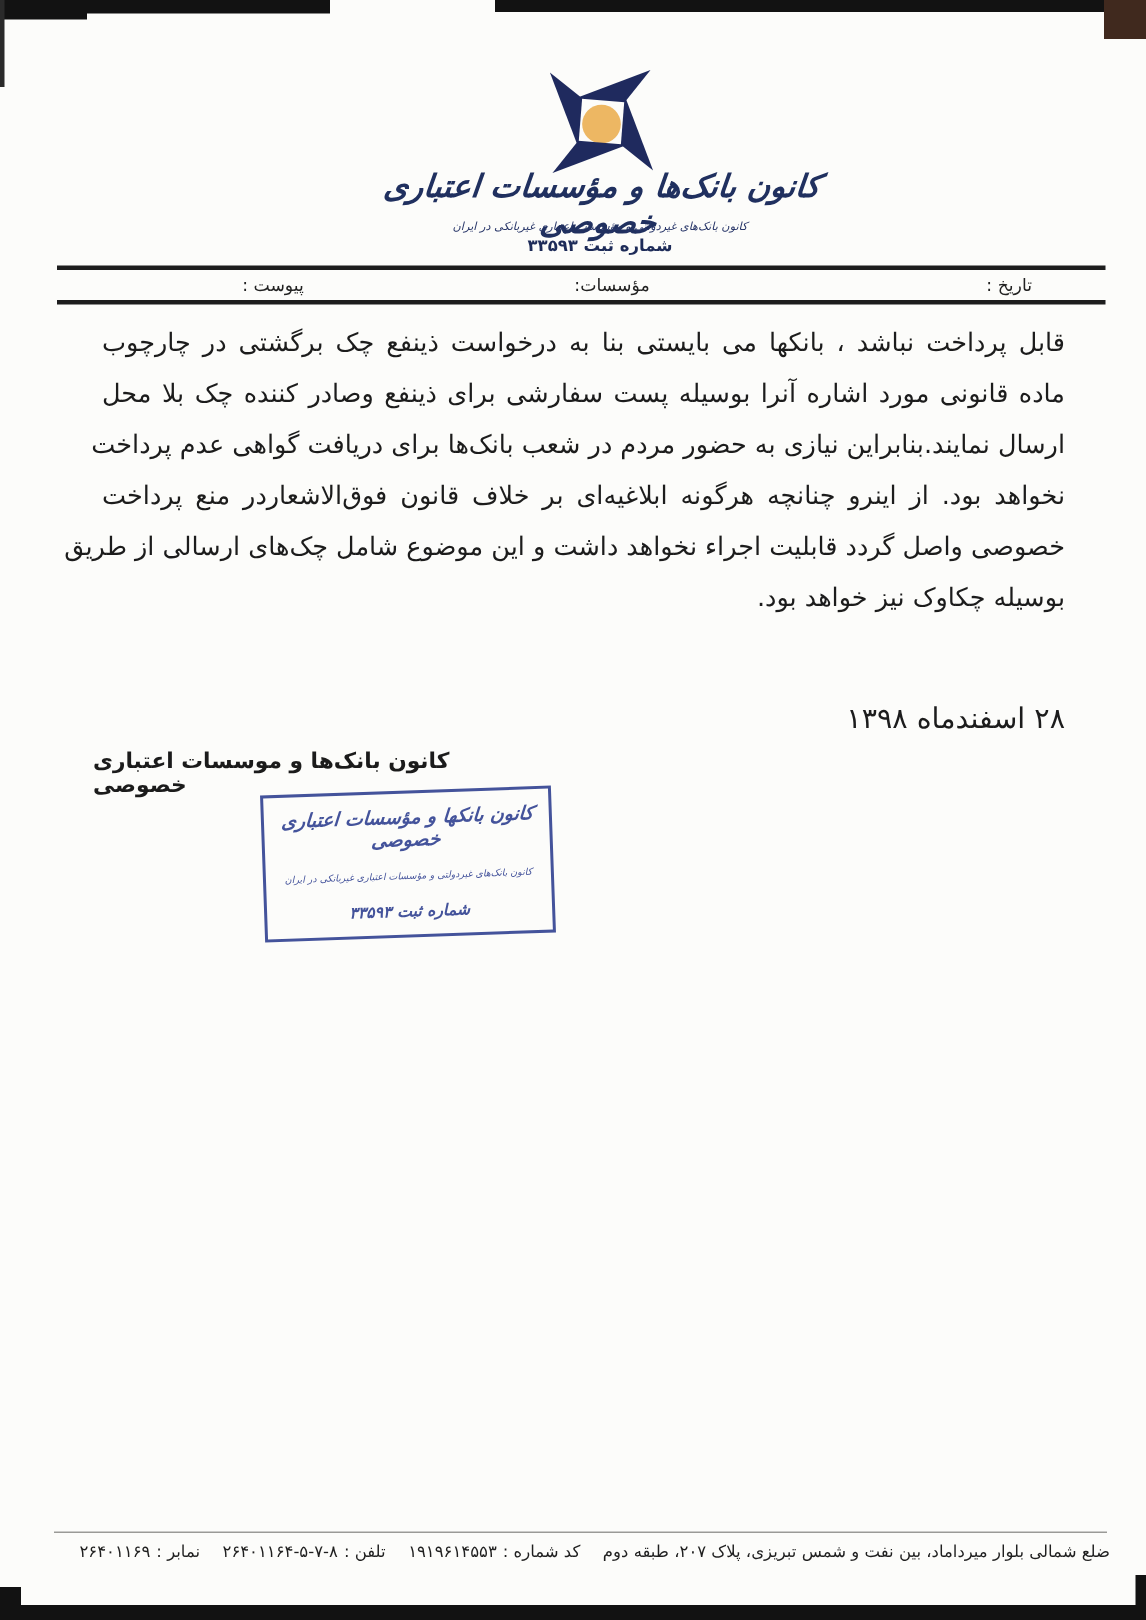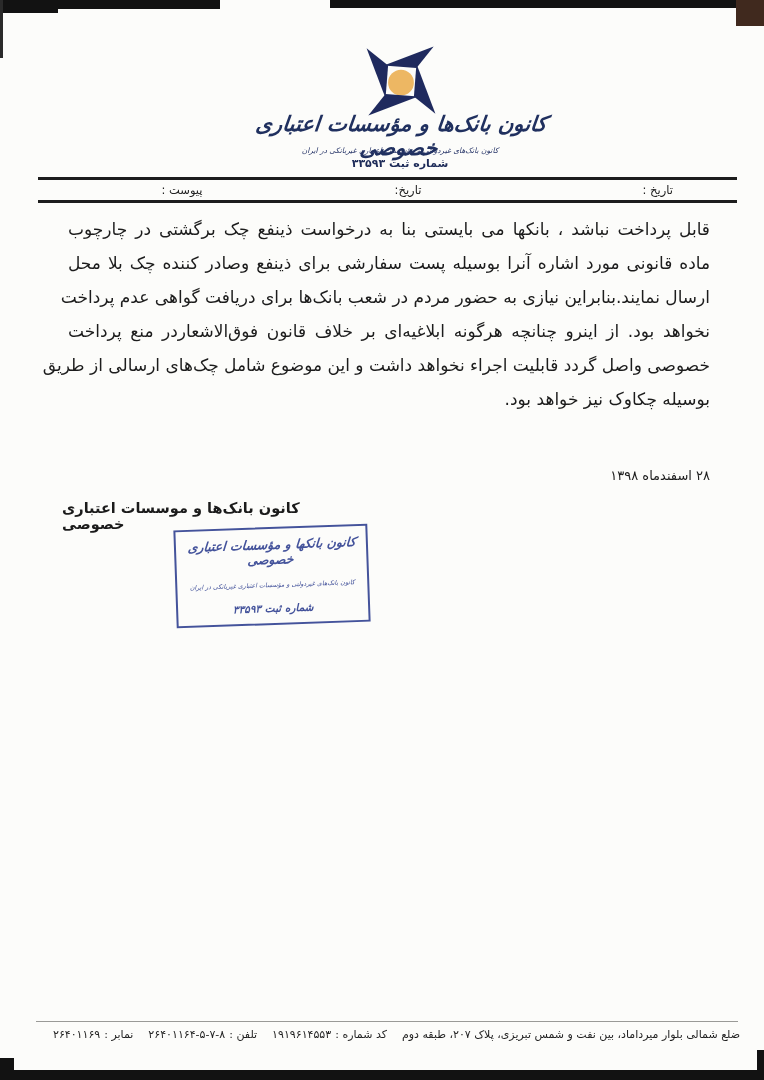--- a/index.html
+++ b/index.html
@@ -50,42 +50,42 @@
   }
 
   
   .rule { position: absolute; background: #1d1d1d; }
   .rule-top    { left: 38px; top: 177px; width: 699px; height: 3px; }
   .rule-bottom { left: 38px; top: 200px; width: 699px; height: 3px; }
   .meta-label {
     position: absolute; top: 183px;
     direction: rtl; font-size: 11.5px; color: #222;
   }
-  .meta-date   { left: 613px; width: 60px; text-align: right; }
+  .meta-date   { left: 628px; width: 60px; text-align: right; }
   .meta-number { left: 378px; width: 60px; text-align: center; }
   .meta-attach { left: 152px; width: 60px; text-align: center; }
 
   
   .body-text {
     position: absolute; left: 68px; top: 212px; width: 642px;
     direction: rtl; color: #1c1c1c;
   }
   .body-line {
     height: 34px; line-height: 34px;
     font-size: 17px;
     text-align: justify;
     text-align-last: justify;
     white-space: nowrap;
   }
   .body-line.last {
     text-align-last: right;
   }
   .signed-date {
     position: absolute; right: 54px; top: 468px;
-    direction: rtl; font-size: 13px; color: #1c1c1c;
+    direction: rtl; font-size: 19px; color: #1c1c1c;
   }
 
   
   .signature-name {
     position: absolute; left: 62px; top: 500px; width: 256px;
     text-align: left; direction: rtl;
     font-size: 14.5px; font-weight: bold; color: #1b1b1b;
   }
   .stamp {
     position: absolute; left: 175px; top: 527px;
@@ -152,21 +152,21 @@
       </g>
     </svg>
   </div>
   <div class="org-title">کانون بانک‌ها و مؤسسات اعتباری خصوصی</div>
   <div class="org-subtitle">کانون بانک‌های غیردولتی و مؤسسات اعتباری غیربانکی در ایران</div>
   <div class="org-reg">شماره ثبت ۳۳۵۹۳</div>
 
   <div class="rule rule-top"></div>
   <div class="rule rule-bottom"></div>
   <div class="meta-label meta-date">تاریخ :</div>
-  <div class="meta-label meta-number">تاریخ:</div>
+  <div class="meta-label meta-number">مؤسسات:</div>
   <div class="meta-label meta-attach">پیوست :</div>
 
   <div class="body-text">
     <div class="body-line">قابل پرداخت نباشد ، بانکها می بایستی بنا به درخواست ذینفع چک برگشتی در چارچوب</div>
     <div class="body-line">ماده قانونی مورد اشاره آنرا بوسیله پست سفارشی برای ذینفع وصادر کننده چک بلا محل</div>
     <div class="body-line">ارسال نمایند.بنابراین نیازی به حضور مردم در شعب بانک‌ها برای دریافت گواهی عدم پرداخت</div>
     <div class="body-line">نخواهد بود. از اینرو چنانچه هرگونه ابلاغیه‌ای بر خلاف قانون فوق‌الاشعاردر منع پرداخت</div>
     <div class="body-line">خصوصی واصل گردد قابلیت اجراء نخواهد داشت و این موضوع شامل چک‌های ارسالی از طریق</div>
     <div class="body-line last">بوسیله چکاوک نیز خواهد بود.</div>
   </div>

